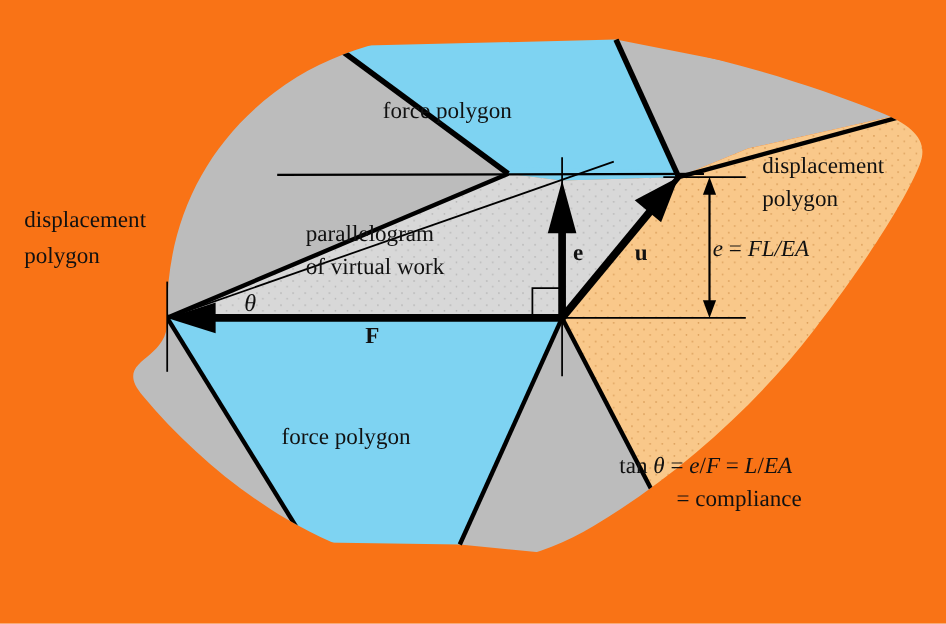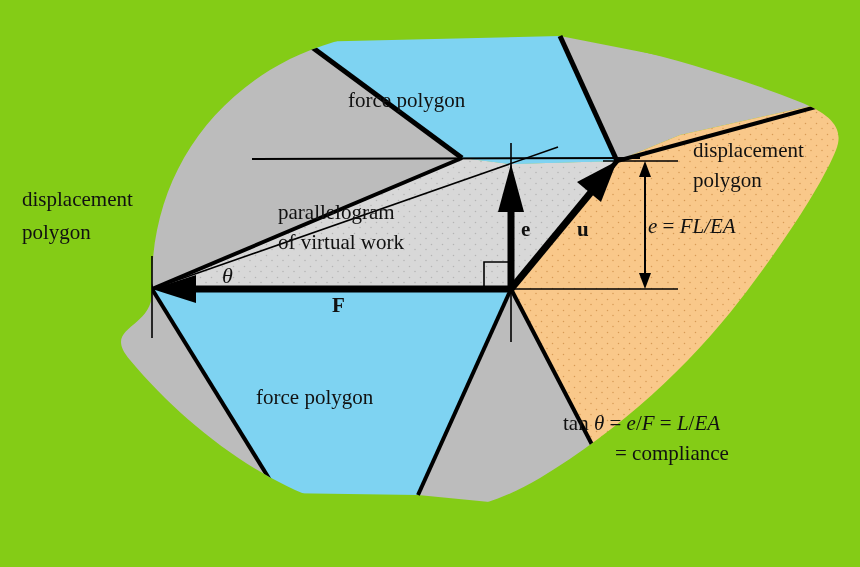--- a/index.html
+++ b/index.html
@@ -4,21 +4,21 @@
 <style>
   html, body {
     margin: 0;
     padding: 0;
     background: #f7f7f7;
   }
   #stage {
     position: relative;
     width: 860px;
     height: 567px;
-    background: #84cc16;
+    background: #f97316;
     overflow: hidden;
     font-family: "Liberation Serif", "DejaVu Serif", serif;
   }
   #diagram {
     position: absolute;
     left: 0;
     top: 0;
     width: 860px;
     height: 567px;
   }

